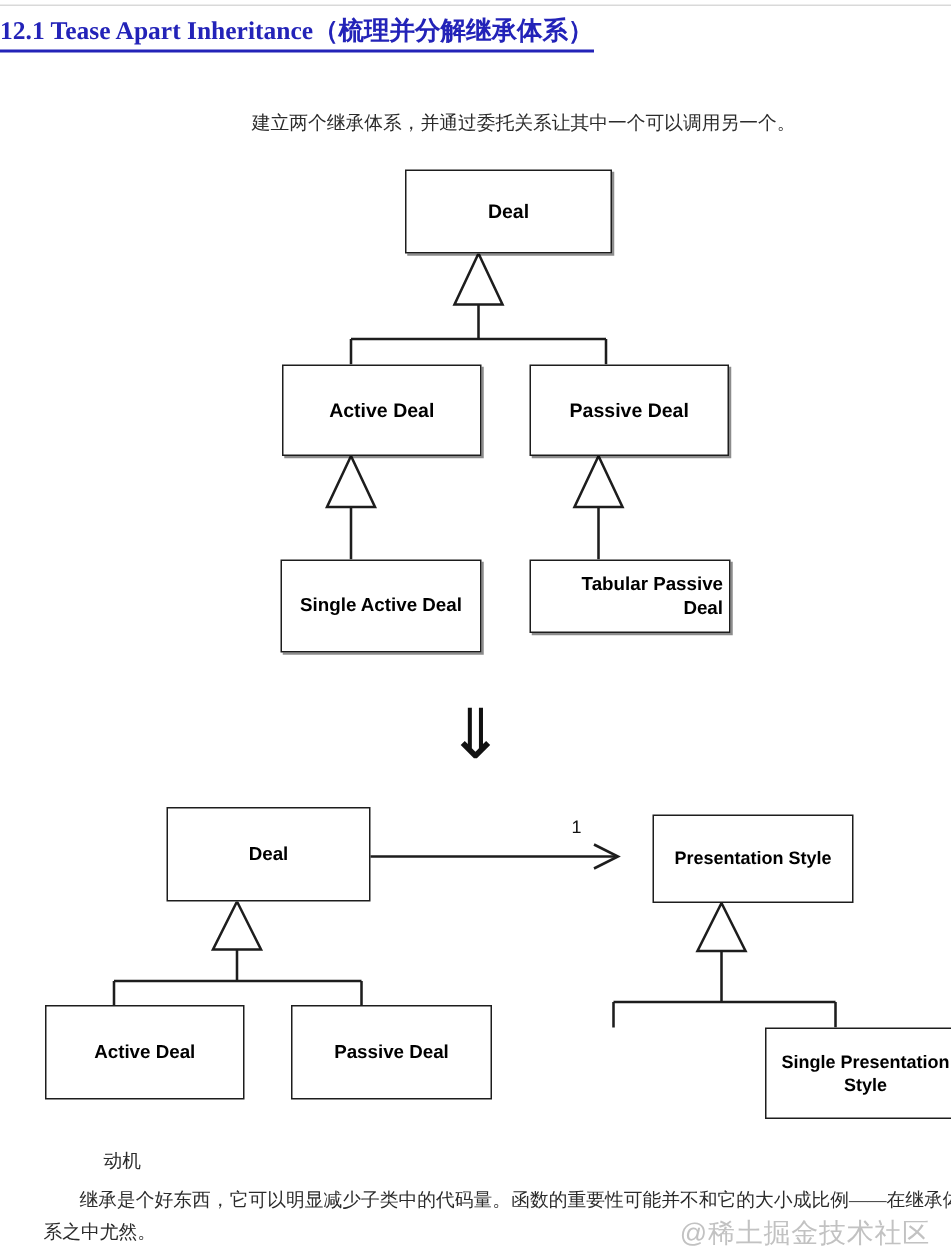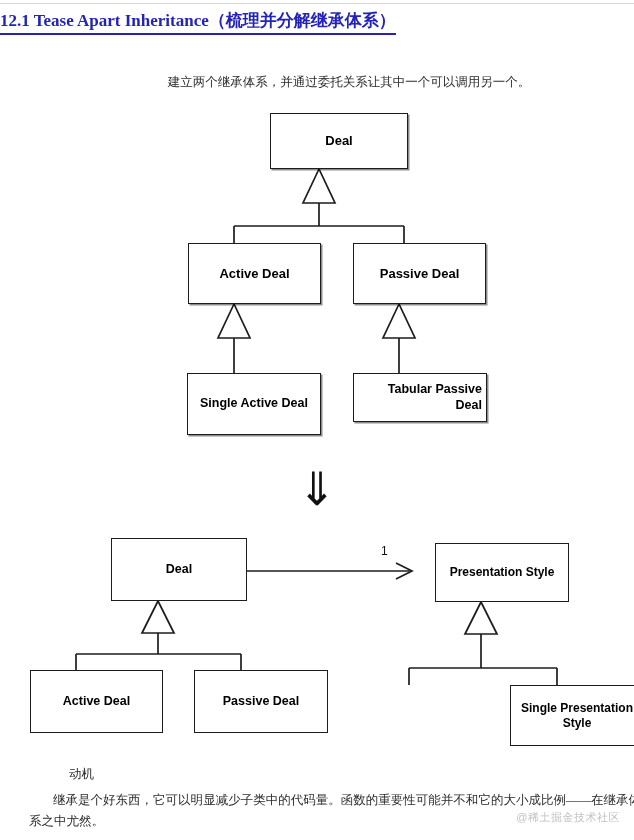--- a/index.html
+++ b/index.html
@@ -127,21 +127,21 @@
     line-height: 1.65;
     color: #2b2b2b;
     text-indent: 24px;
     text-align: justify;
     margin-left: 17px;
   }
   .watermark {
     position: absolute;
     right: 14px;
     top: 810px;
-    font-size: 11px;
+    font-size: 18px;
     color: #c2c2c2;
     font-family: "Liberation Sans", "DejaVu Sans", sans-serif;
     letter-spacing: 0.5px;
   }
 </style>
 </head>
 <body>
 
 <div class="page">
 

